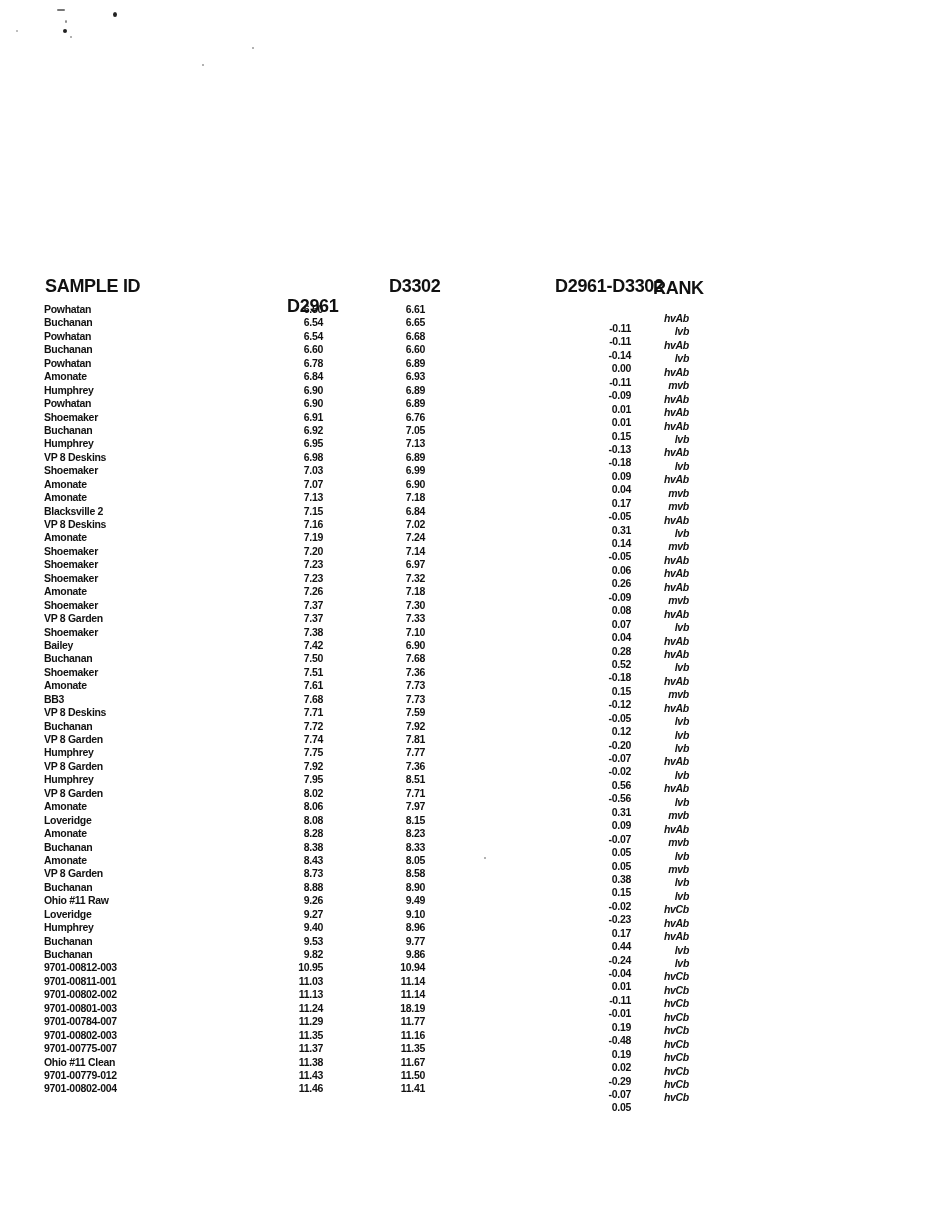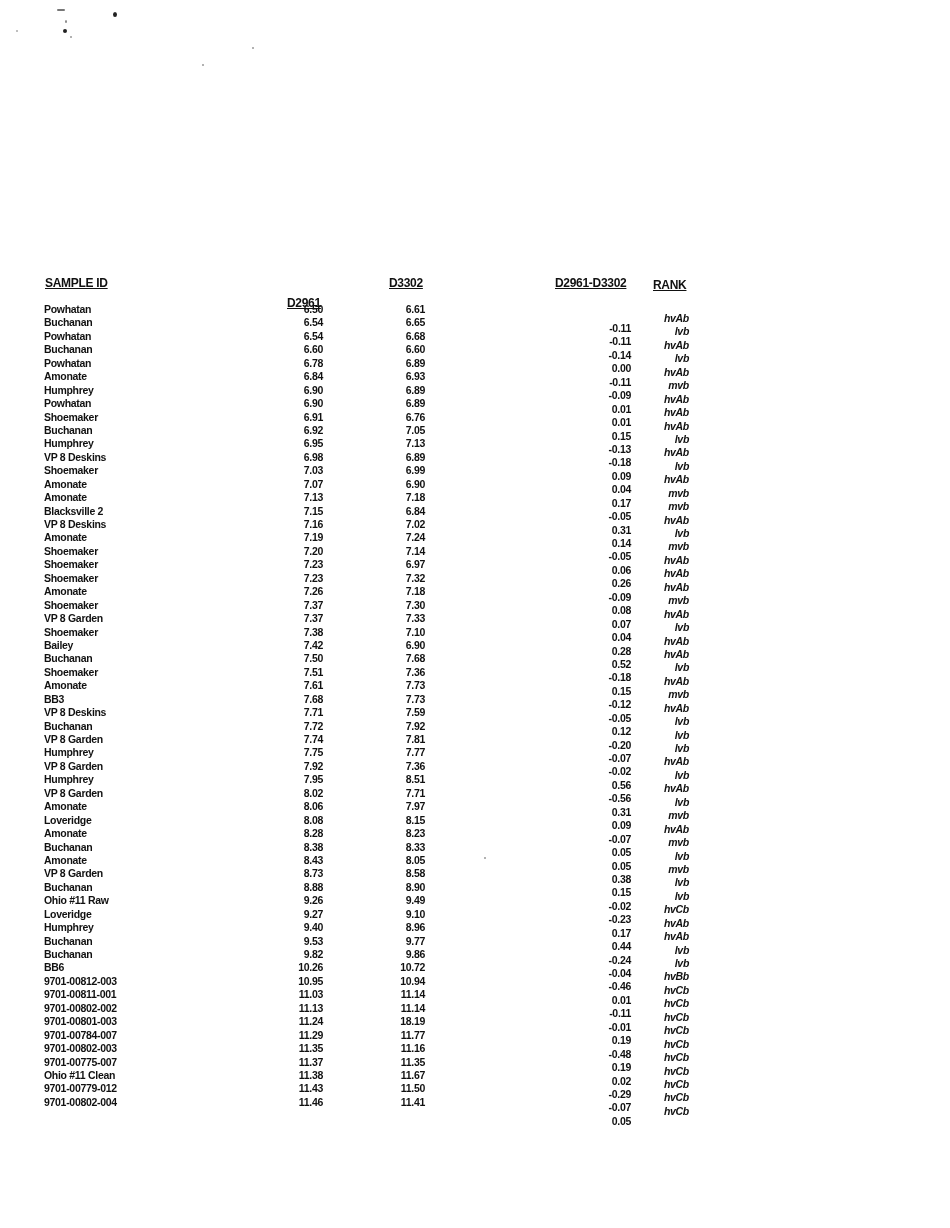--- a/index.html
+++ b/index.html
@@ -1,20 +1,20 @@
 <!DOCTYPE html>
 <html><head>
 <meta charset="utf-8">
 <style>
   html, body { margin: 0; padding: 0; background: #ffffff; }
   body { width: 950px; height: 1228px; position: relative; overflow: hidden;
          font-family: "Liberation Sans", sans-serif; color: #111; }
   .speck { position: absolute; background: #222; border-radius: 50%; }
-  .hdr { position: absolute; top: 276px; font-weight: bold; font-size: 12px;
-         text-decoration: underline; letter-spacing: -0.3px; white-space: nowrap; }
+  .hdr { position: absolute; top: 276px; font-weight: bold; font-size: 18px;
+         letter-spacing: -0.3px; white-space: nowrap; }
   .rows { position: absolute; top: 303px; left: 0; width: 950px; }
   .row { position: relative; height: 13.45px; font-size: 10.5px; font-weight: bold;
          letter-spacing: -0.3px; line-height: 13.45px; }
   .row span { position: absolute; white-space: nowrap; }
   .c-id { left: 44px; }
   .c-a { right: calc(950px - 323px); text-align: right; }
   .c-b { right: calc(950px - 425px); text-align: right; }
   .c-d { right: calc(950px - 631px); text-align: right; top: 19px; }
   .c-r { right: calc(950px - 689px); text-align: right; top: 9px; font-style: italic; }
 </style>
@@ -375,27 +375,20 @@
       <span class="c-r">lvb</span>
     </div>
     <div class="row">
       <span class="c-id">Buchanan</span>
       <span class="c-a">9.82</span>
       <span class="c-b">9.86</span>
       <span class="c-d">-0.04</span>
       <span class="c-r">lvb</span>
     </div>
     <div class="row">
-      <span class="c-id">BB6</span>
-      <span class="c-a">10.26</span>
-      <span class="c-b">10.72</span>
-      <span class="c-d">-0.46</span>
-      <span class="c-r">hvBb</span>
-    </div>
-    <div class="row">
       <span class="c-id">9701-00812-003</span>
       <span class="c-a">10.95</span>
       <span class="c-b">10.94</span>
       <span class="c-d">0.01</span>
       <span class="c-r">hvCb</span>
     </div>
     <div class="row">
       <span class="c-id">9701-00811-001</span>
       <span class="c-a">11.03</span>
       <span class="c-b">11.14</span>

